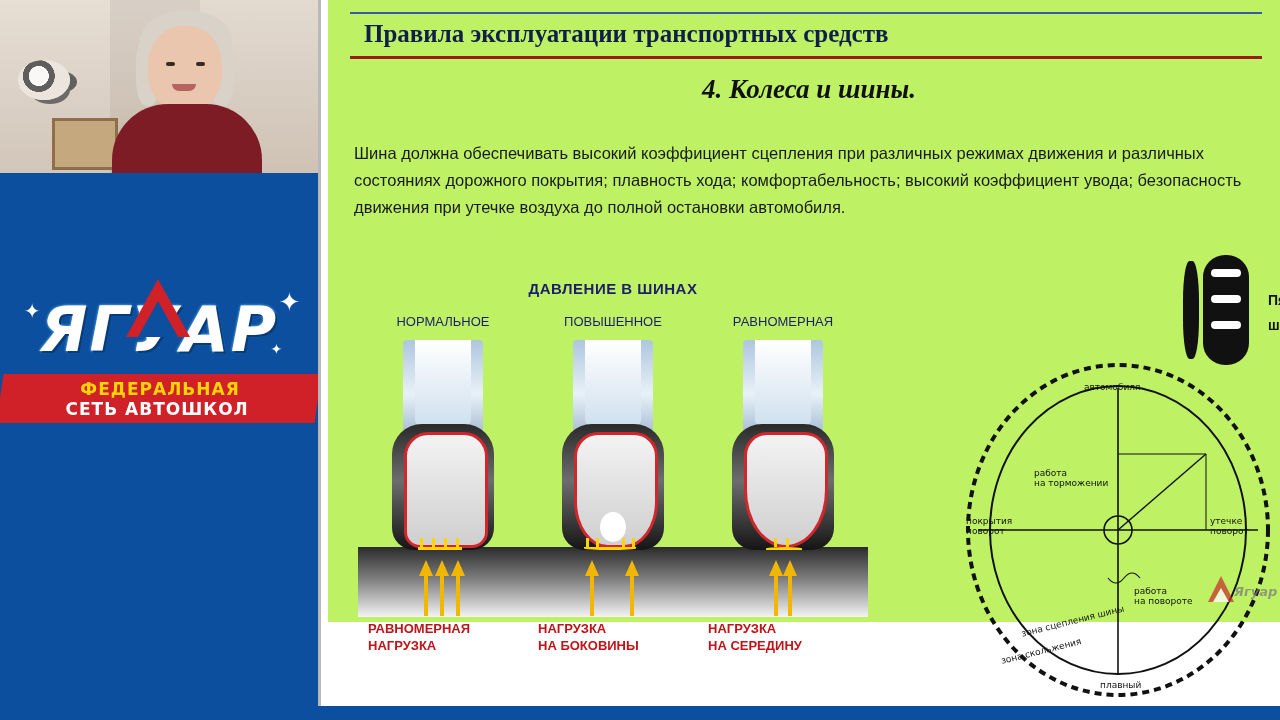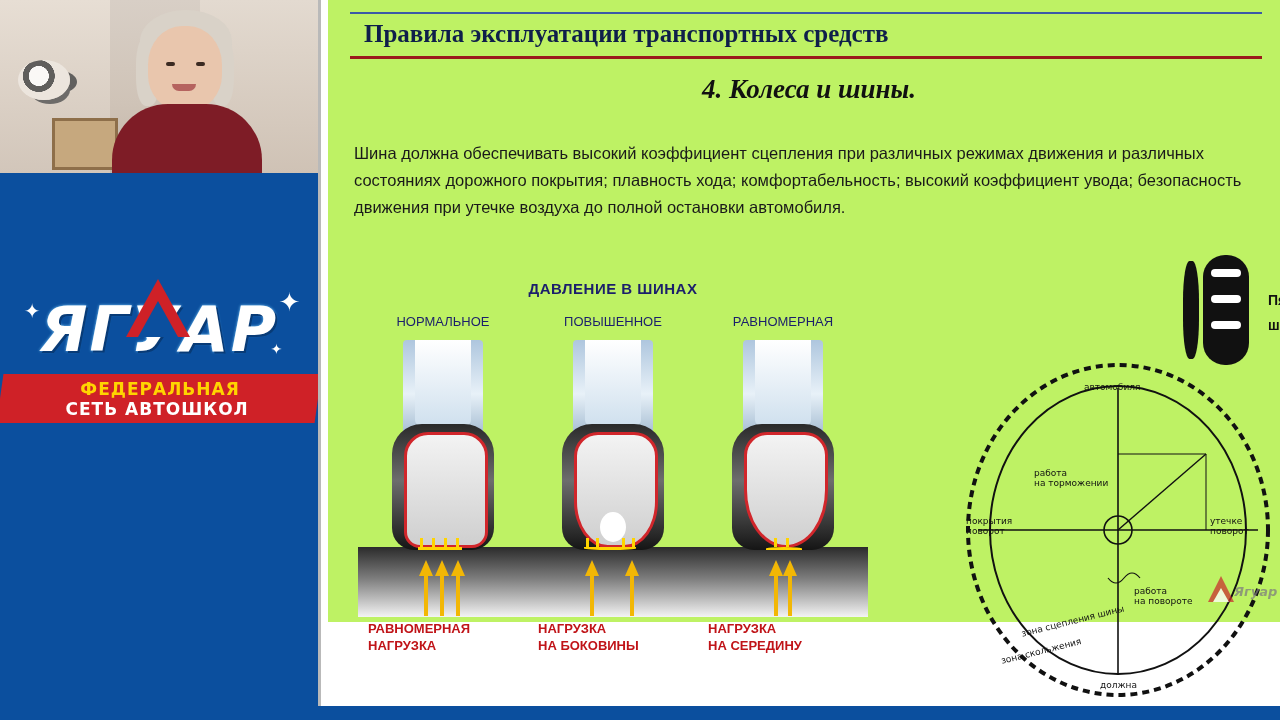--- a/index.html
+++ b/index.html
@@ -267,21 +267,21 @@
       <div class="circ-txt" style="left:8px;top:158px;white-space:pre-line;">покрытия
 поворот</div>
       <div class="circ-txt" style="left:252px;top:158px;white-space:pre-line;">утечке
 поворот</div>
       <div class="circ-txt" style="left:76px;top:110px;white-space:pre-line;">работа
 на торможении</div>
       <div class="circ-txt" style="left:176px;top:228px;white-space:pre-line;">работа
 на повороте</div>
       <div class="circ-txt" style="left:62px;top:258px;transform:rotate(-14deg);">зона сцепления шины</div>
       <div class="circ-txt" style="left:42px;top:288px;transform:rotate(-14deg);">зона скольжения</div>
-      <div class="circ-txt" style="left:142px;top:322px;">должна</div>
+      <div class="circ-txt" style="left:142px;top:322px;">плавный</div>
     </div>
 
     <div class="watermark">
       <div class="wm-tri"></div>
       <div class="wm-txt">Ягуар</div>
     </div>
   </div>
 
   <div class="slide-sep"></div>
   <div class="bottombar"></div>

